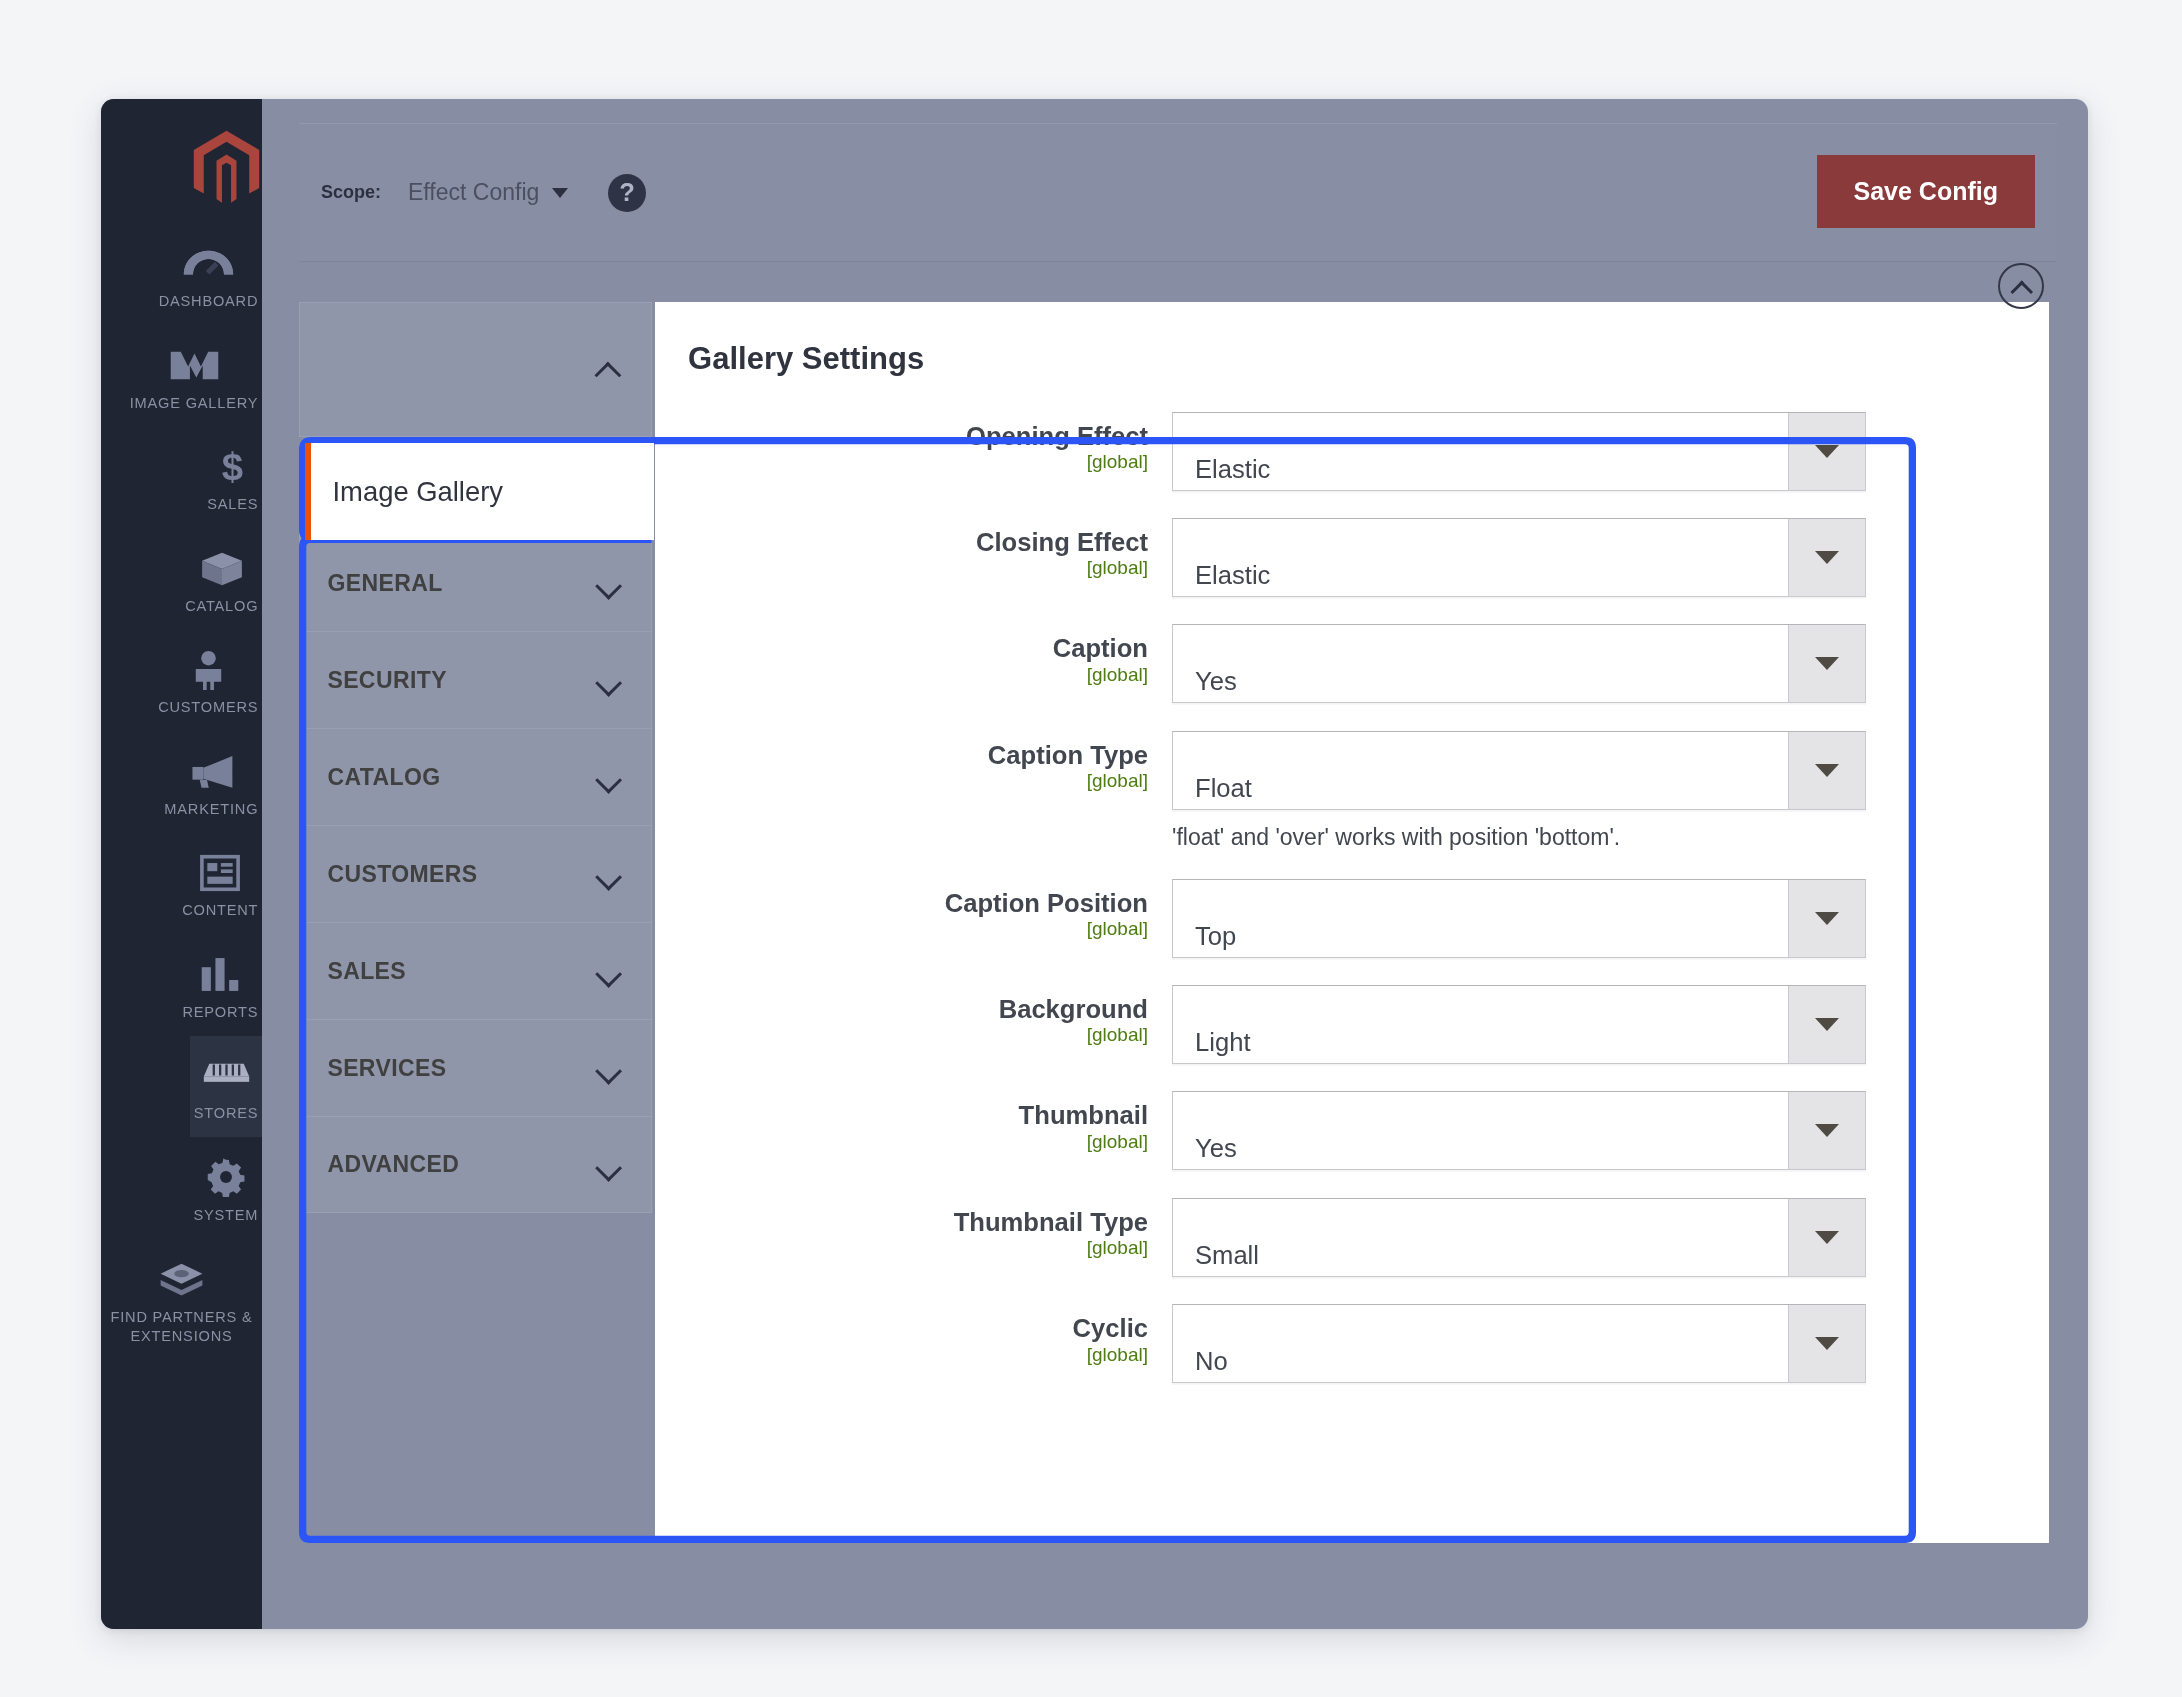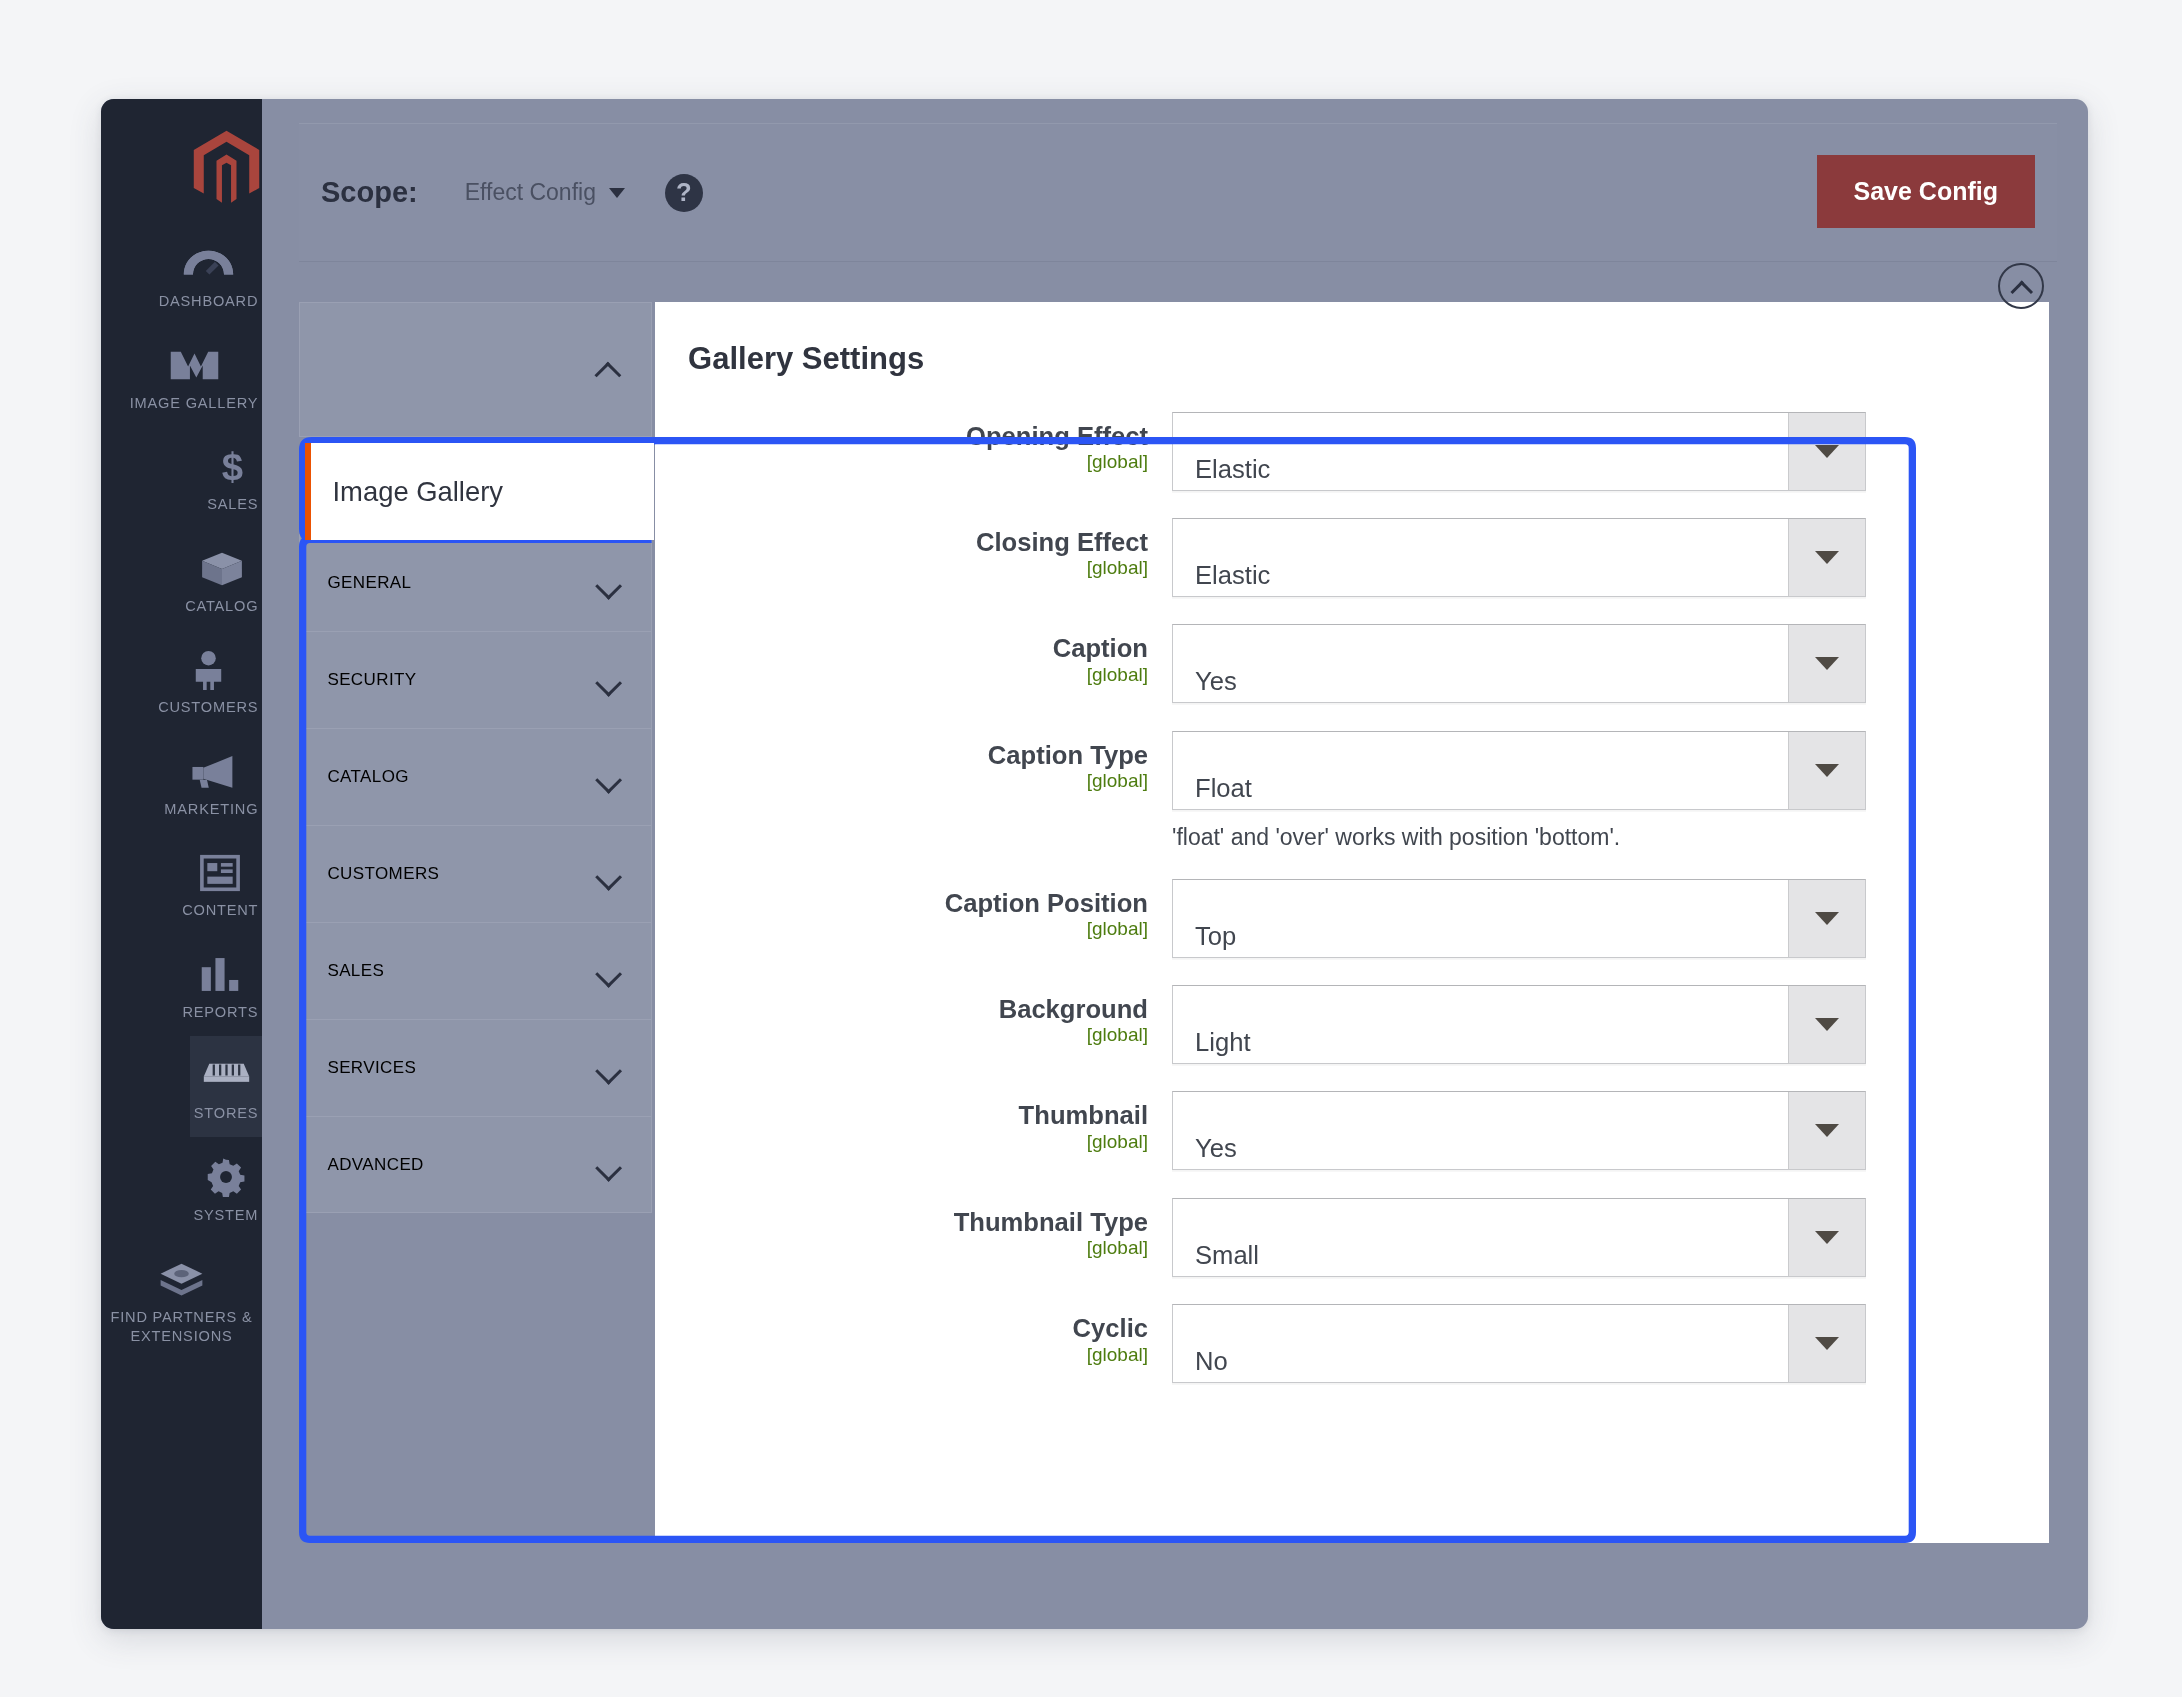--- a/index.html
+++ b/index.html
@@ -74,21 +74,21 @@
   #page-header {
     height: 139px;
     background: #888fa5;
     border-top: 0.9px solid #9299ad;
     border-bottom: 0.9px solid #7e859b;
     display: flex;
     align-items: center;
     padding: 0 22px 0 22px;
     position: relative;
   }
-  .scope-label { font-size: 29px; font-weight: bold; color: #2b3040; margin-right: 47px; }
+  .scope-label { font-size: 18px; font-weight: bold; color: #2b3040; margin-right: 27px; }
   .scope-value { font-size: 23px; color: #4a5062; }
   .scope-caret {
     display: inline-block; margin-left: 12.8px;
     border-left: 8.2px solid transparent; border-right: 8.2px solid transparent;
     border-top: 10px solid #2b3040; vertical-align: middle;
   }
   .scope-select { cursor: pointer; display: flex; align-items: center; }
   .help-icon {
     width: 38px; height: 38px; border-radius: 50%;
     background: #2e3445; color: #aeb4c6;
@@ -112,21 +112,21 @@
     background: #8f96aa;
     border: 0.9px solid #9aa0b3;
     border-bottom: none;
     height: 97px;
     display: flex; align-items: center; justify-content: space-between;
     padding: 0 31px 0 27.4px;
     cursor: pointer;
   }
   .nav-section:last-child { border-bottom: 0.9px solid #9aa0b3; }
   .nav-section-label {
-    font-size: 17px; font-weight: normal; color: #000000; letter-spacing: 0.4px;
+    font-size: 23px; font-weight: bold; color: #404040; letter-spacing: 0.4px;
   }
   .nav-section.top { height: 135px; border-bottom: 0.9px solid #9aa0b3; }
   .nav-spacer { height: 97px; }
 
   .chev { width: 24px; height: 13.7px; position: relative; }
   .chev::before {
     content: ""; position: absolute; left: 2.7px; top: 0.9px;
     width: 15.5px; height: 15.5px;
     border-left: 3.7px solid #2b3040; border-bottom: 3.7px solid #2b3040;
     transform: rotate(-45deg);

